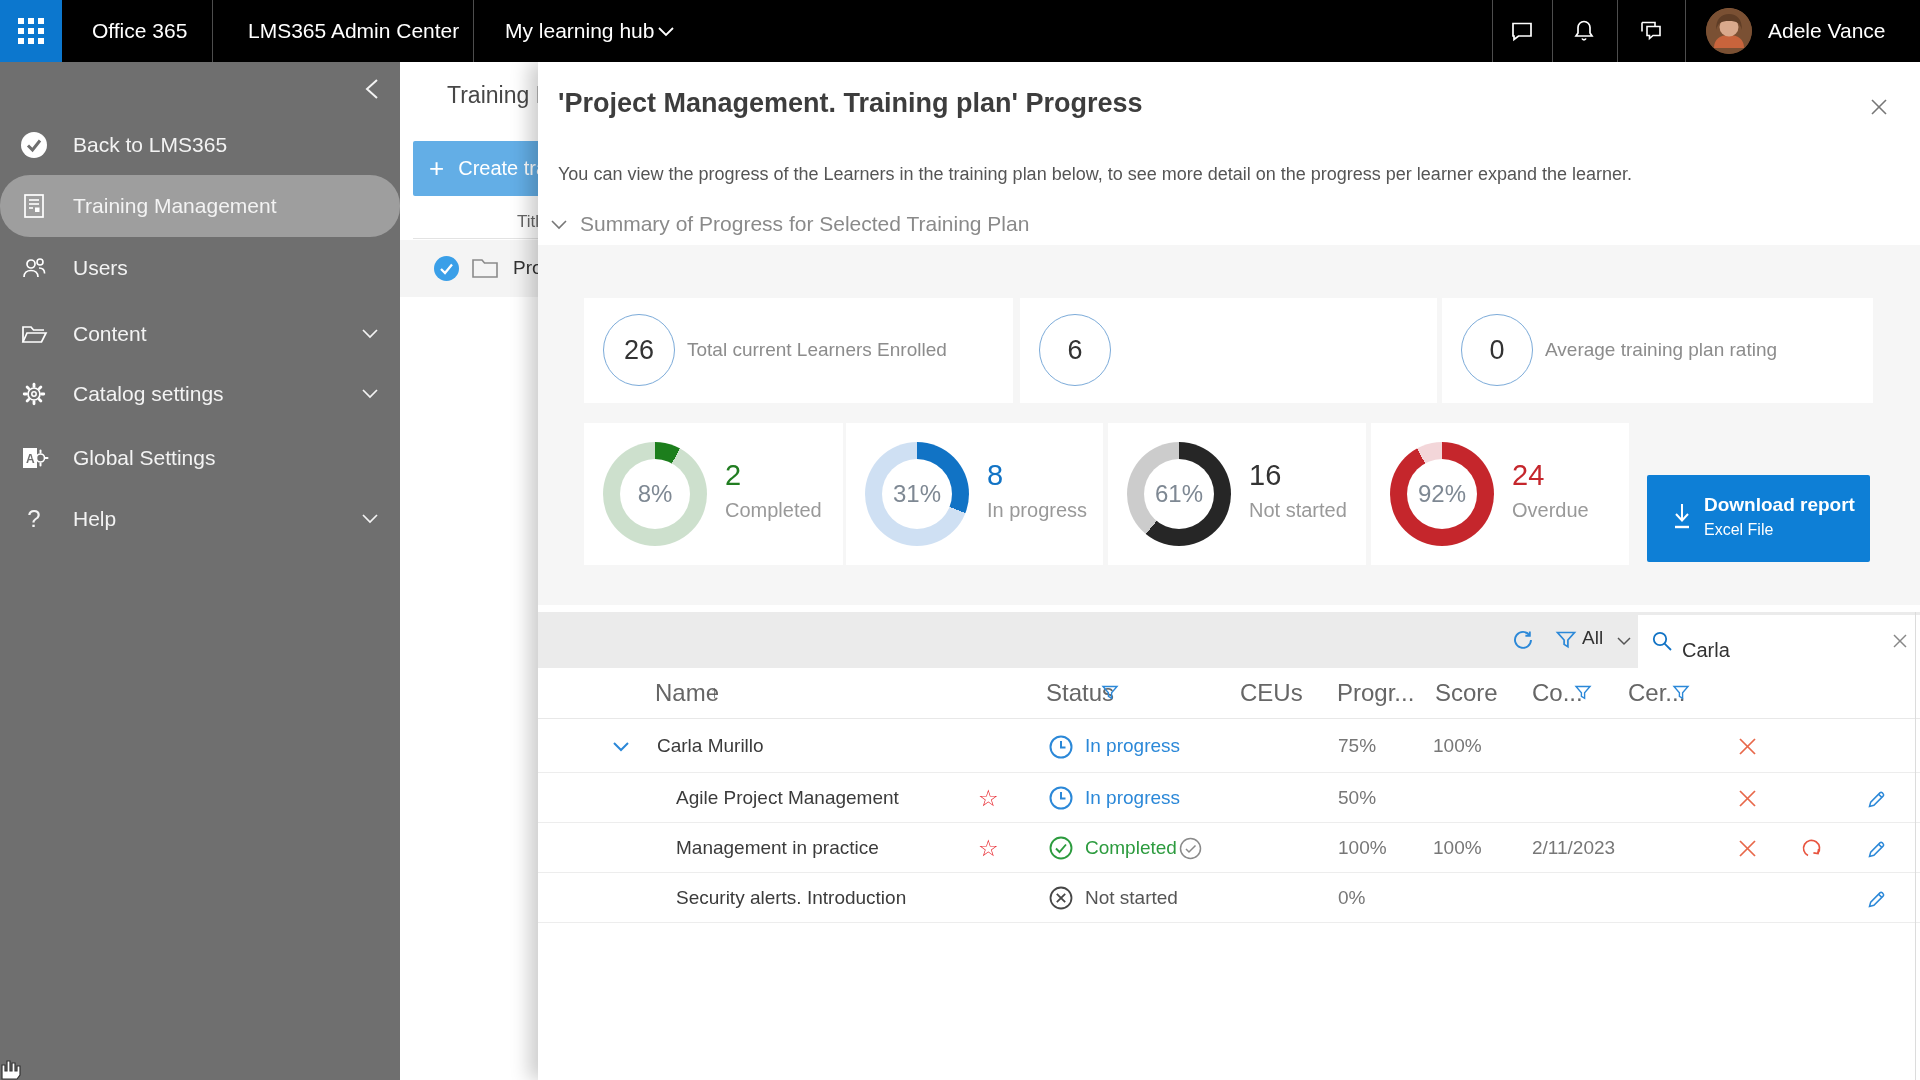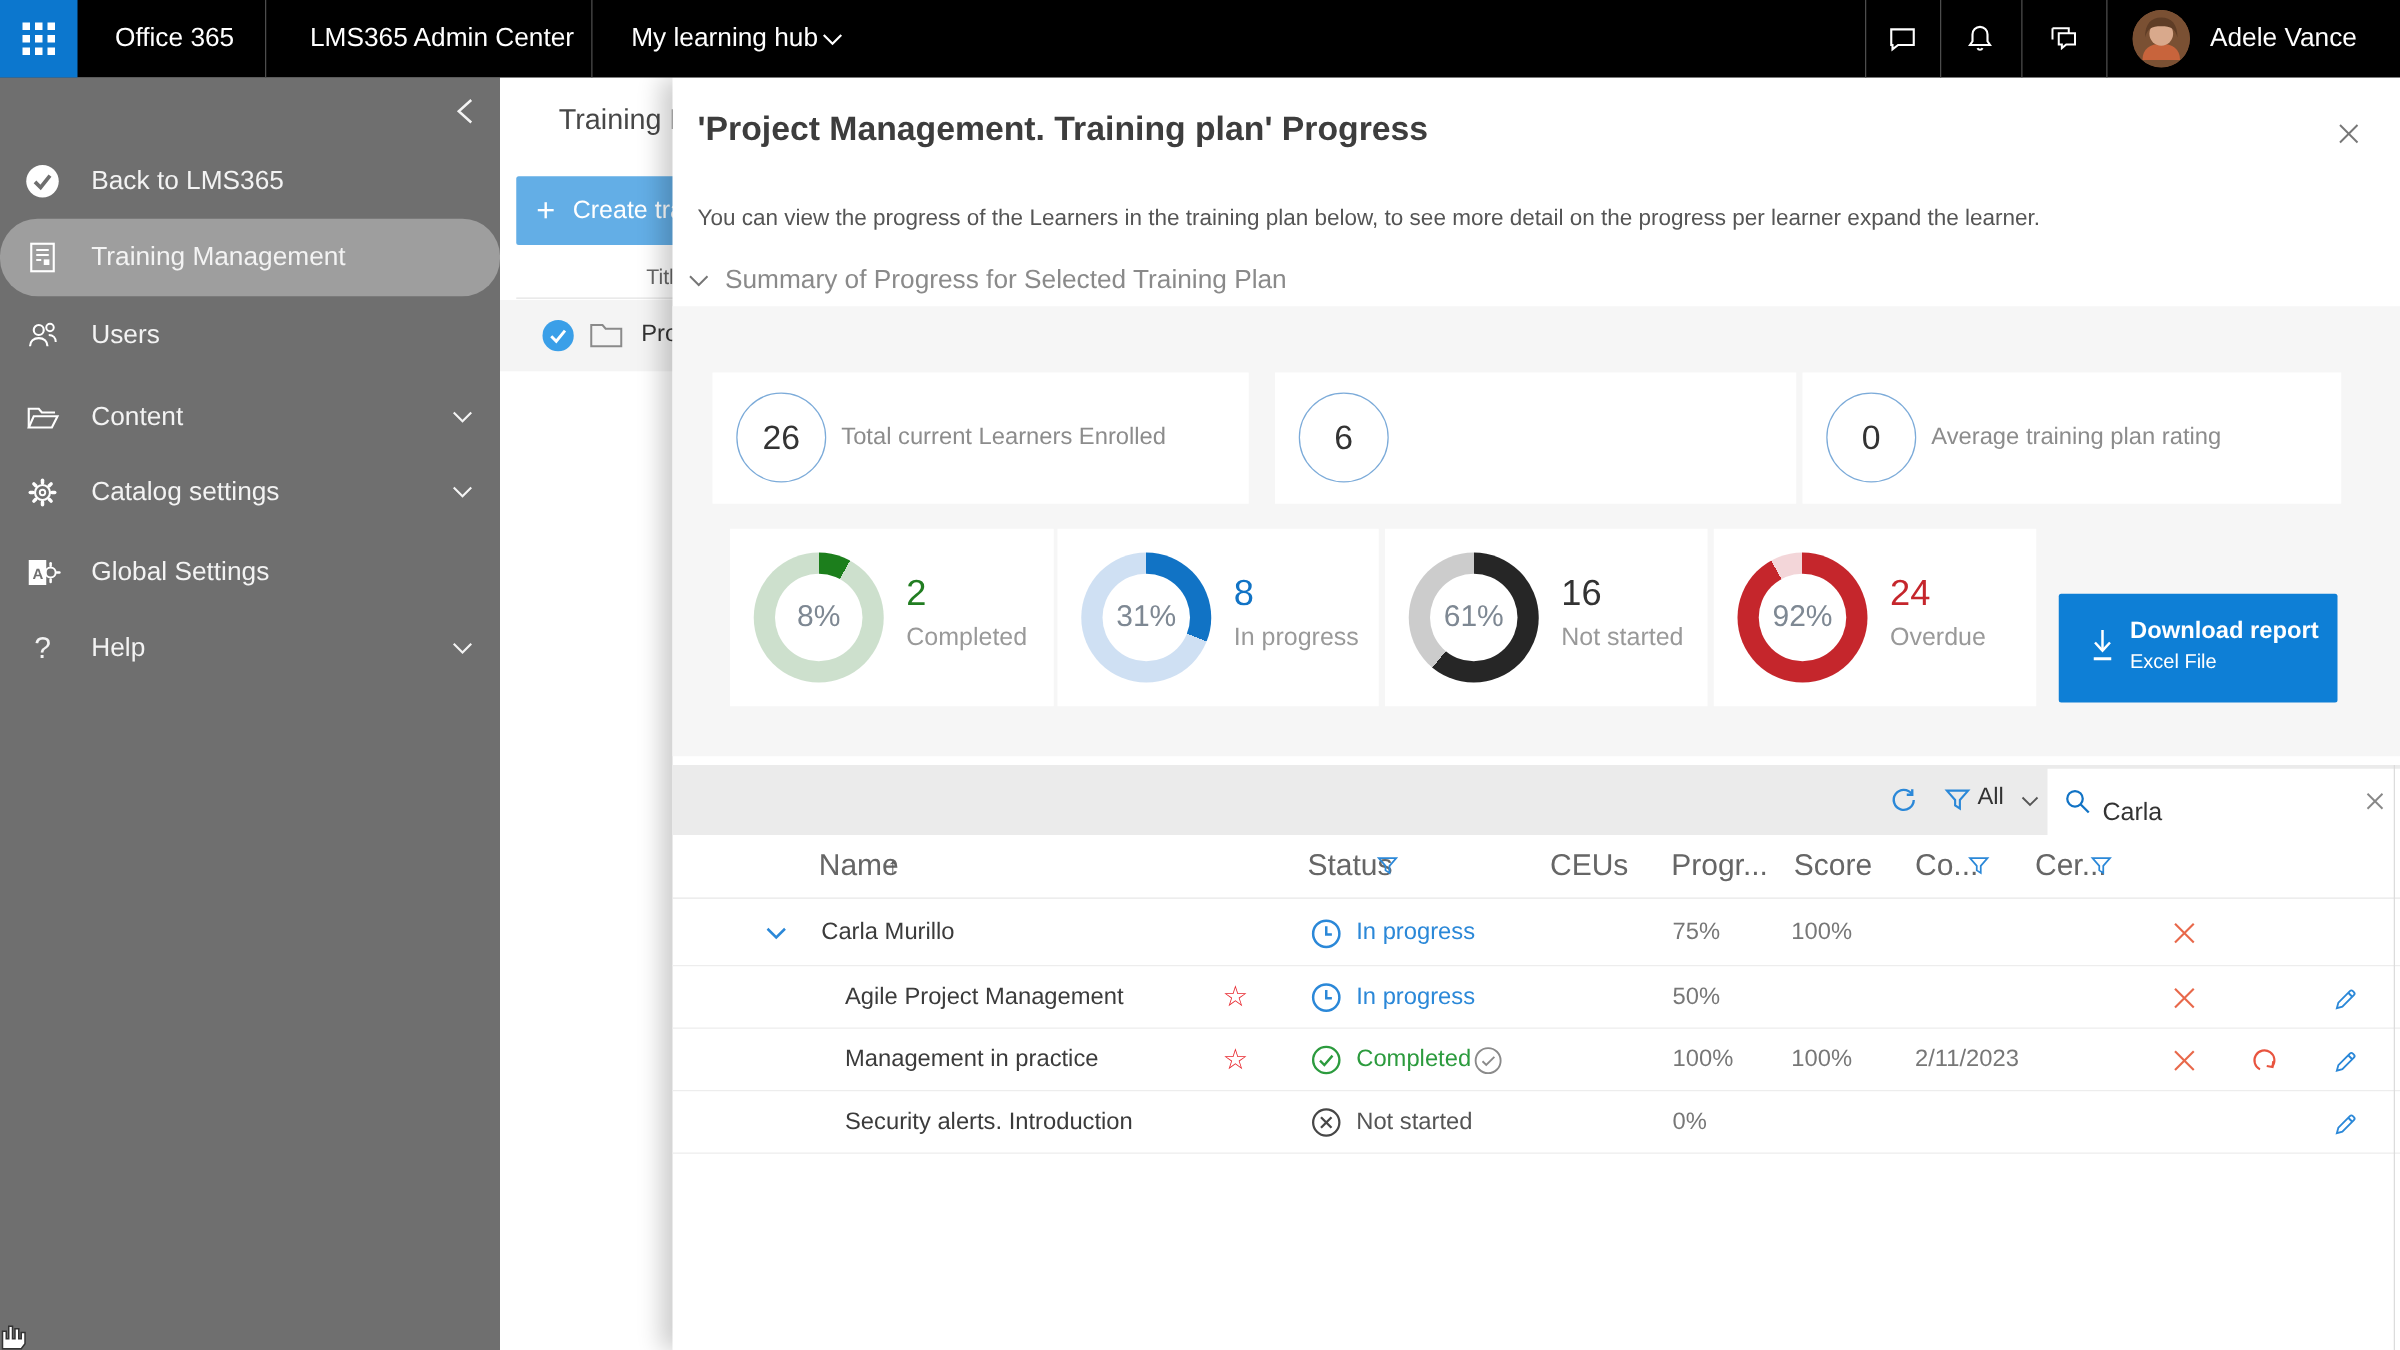--- a/index.html
+++ b/index.html
@@ -258,21 +258,21 @@
       <line x1="22" y1="8" x2="8" y2="22" stroke="#777" stroke-width="1.6"></line>
     </svg>
   <div class="ov-desc">You can view the progress of the Learners in the training plan below, to see more detail on the progress per learner expand the learner.</div>
   <svg class="ov-sumchev" width="26" height="18" viewBox="0 0 26 18">
       <polyline points="6,5 13,12 20,5" fill="none" stroke="#777" stroke-width="1.6"></polyline>
     </svg>
   <div class="ov-sumhead">Summary of Progress for Selected Training Plan</div>
 
   <div class="section">
 
-    <div class="stat-card" style="left:32px; width:429px;">
+    <div class="stat-card" style="left:46px; width:429px;">
       <div class="stat-circle">26</div>
       <div class="stat-label" style="width:310px">Total current Learners Enrolled</div>
     </div>
     <div class="stat-card" style="left:482px; width:417px;">
       <div class="stat-circle">6</div>
     </div>
     <div class="stat-card" style="left:904px; width:431px;">
       <div class="stat-circle">0</div>
       <div class="stat-label" style="width:310px">Average training plan rating</div>
     </div>

